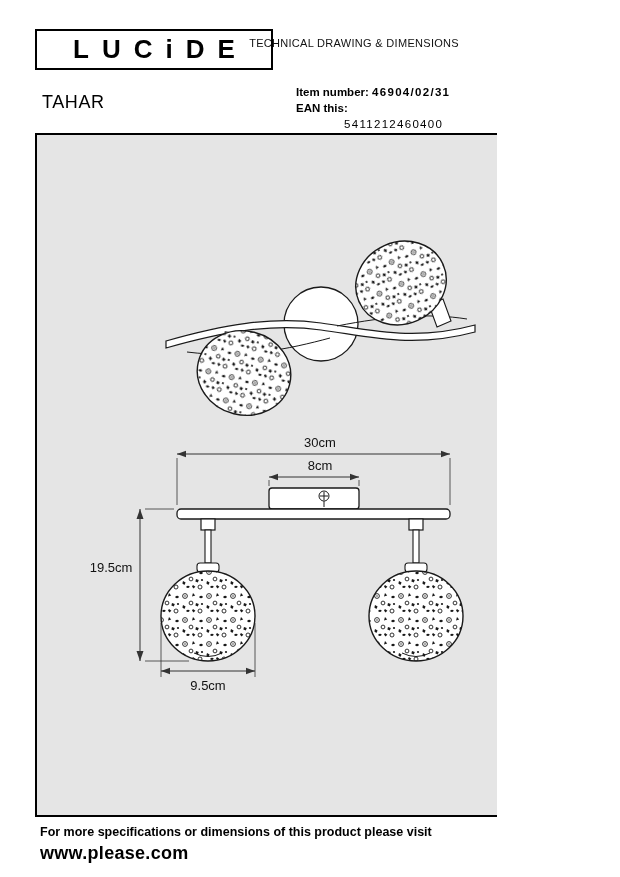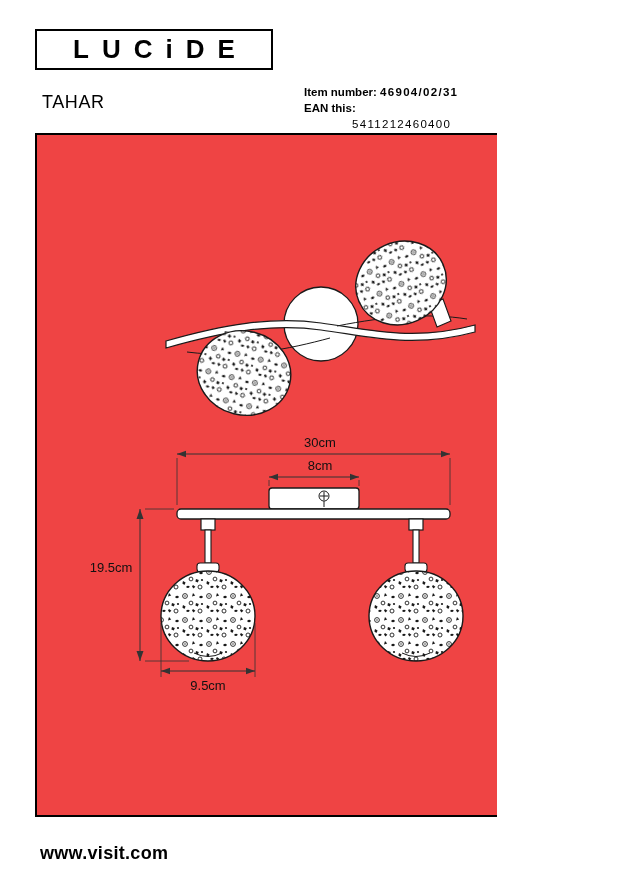--- a/index.html
+++ b/index.html
@@ -17,47 +17,48 @@
     white-space:nowrap;
   }
   .doc-title {
     position:absolute; top:37px; right:38px;
     font-size:11px; letter-spacing:0.3px; color:#111;
   }
   .product-name {
     position:absolute; left:42px; top:92px;
     font-size:18px; font-weight:normal; letter-spacing:0.6px;
   }
-  .meta { position:absolute; left:304px; top:84px; font-size:11.5px; line-height:16px; }
+  .meta { position:absolute; left:296px; top:84px; font-size:11.5px; line-height:16px; }
   .meta .lbl { font-weight:bold; }
   .meta .val-bold { font-weight:bold; letter-spacing:1.3px; }
   .meta .val { letter-spacing:1.3px;margin-left:48px; }
   .frame {
     position:absolute; left:35px; top:133px; width:549px; height:684px;
-    border:2px solid #000; box-sizing:border-box; background:#ef4444;
+    border:2px solid #000; box-sizing:border-box; background:#e5e5e5;
   }
   .frame svg { position:absolute; left:0; top:0; width:100%; height:100%; }
   .dim-text { font-family:"Liberation Sans", sans-serif; font-size:13px; fill:#111; }
   .footer-note {
     position:absolute; left:40px; top:825px;
     font-size:12.5px; font-weight:bold;
   }
   .site-url {
     position:absolute; left:40px; top:843px;
     font-size:18px; font-weight:bold; letter-spacing:0.3px;
   }
 </style>
 </head>
 <body>
 
 <div class="page">
 
   <div class="logo-box">
     <span class="logo-text">LUCiDE</span>
   </div>
+  <div class="doc-title">TECHNICAL DRAWING &amp; DIMENSIONS</div>
 
   <div class="product-name">TAHAR</div>
   <div class="meta">
     <div>
       <span class="lbl">Item number:</span>
       <span class="val-bold">46904/02/31</span>
     </div>
     <div>
       <span class="lbl">EAN this:</span>
       <span class="val">5411212460400</span>
@@ -160,15 +161,16 @@
           <line x1="218" y1="488" x2="218" y2="542" stroke="#333" stroke-width="0.8"></line>
           <line x1="124" y1="536" x2="218" y2="536" stroke="#333" stroke-width="1"></line>
           <polygon points="124,536 133,532.8 133,539.2" fill="#333"></polygon>
           <polygon points="218,536 209,532.8 209,539.2" fill="#333"></polygon>
           <text class="dim-text" x="171" y="555" text-anchor="middle">9.5cm</text>
         </g>
       </g>
     </svg>
   </div>
 
-  <div class="site-url">www.visit.com</div>
+  <div class="footer-note">For more specifications or dimensions of this product please visit</div>
+  <div class="site-url">www.please.com</div>
 
 </div>
 
 </body></html>

